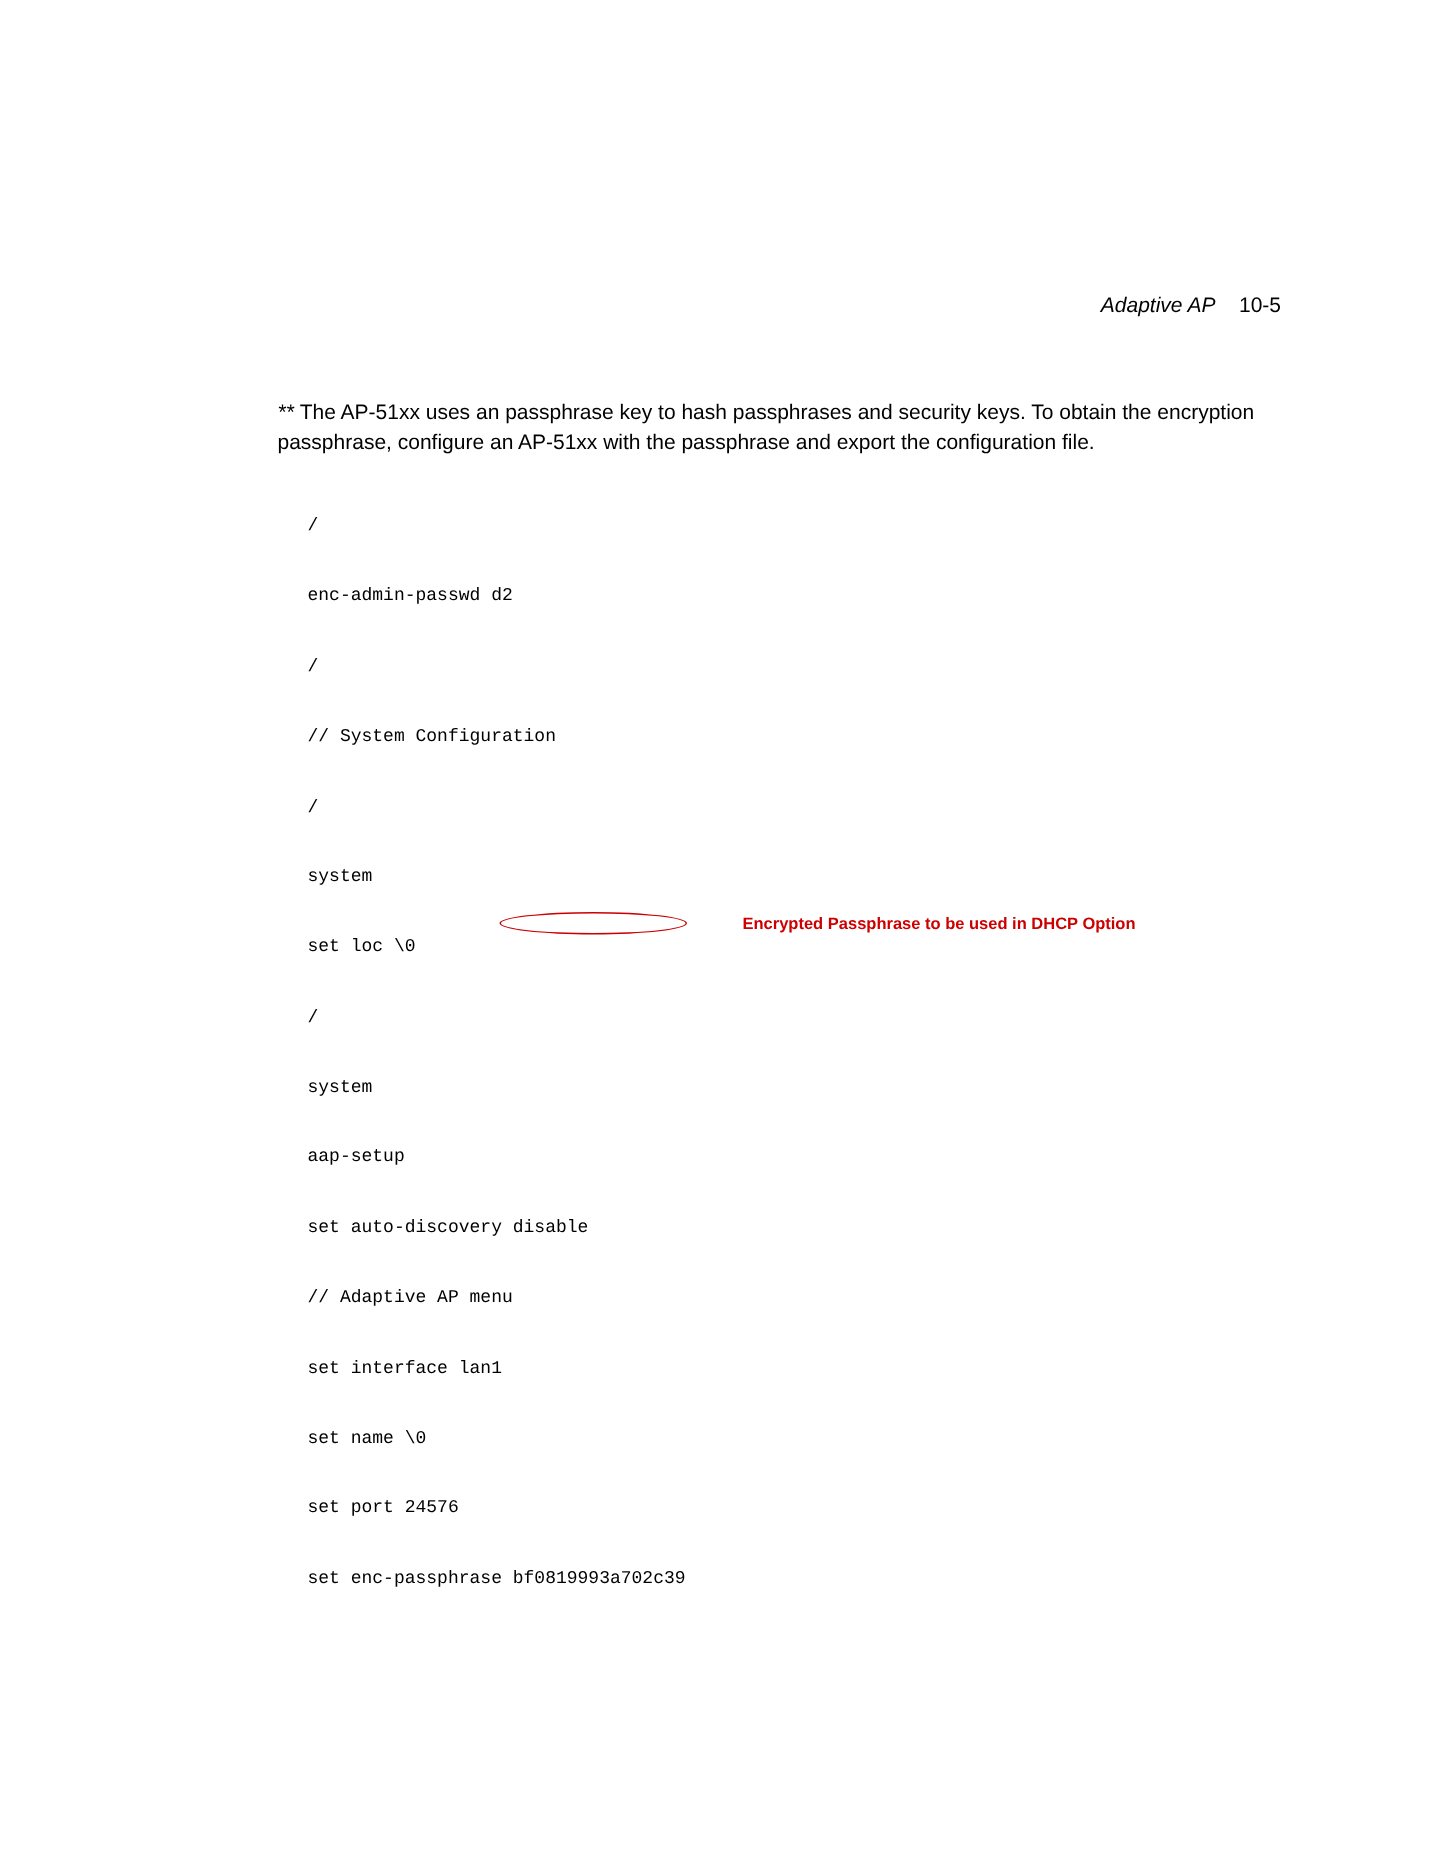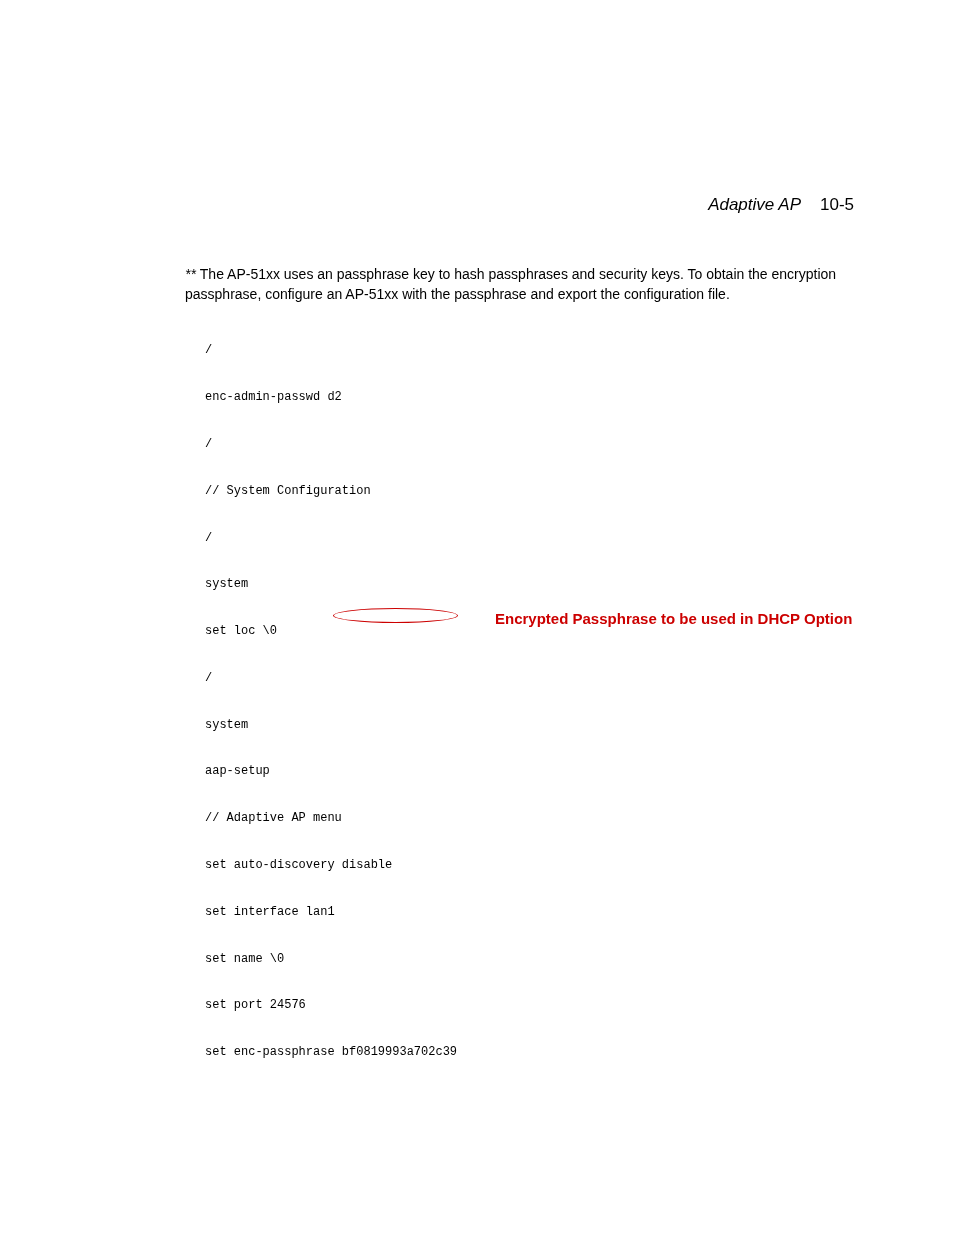--- a/index.html
+++ b/index.html
@@ -9,21 +9,21 @@
       background: #fff;
       font-family: Arial, Helvetica, sans-serif;
       color: #000;
       position: relative;
       padding: 195px 100px 50px 185px;
     }
     .header {
       position: absolute;
       top: 195px;
       right: 100px;
-      font-size: 17px;
+      font-size: 14px;
       text-align: right;
     }
     .header .italic { font-style: italic; }
     .content { margin-top: 70px; }
     .intro {
       font-size: 14px;
       line-height: 1.4;
       margin-bottom: 8px;
     }
     .intro .stars { font-style: italic; }
@@ -34,21 +34,21 @@
       line-height: 1.3;
       margin-left: 20px;
       margin-bottom: 18px;
       white-space: pre;
     }
     .callout {
       position: absolute;
       color: #c00;
       font-family: Arial, sans-serif;
       font-weight: bold;
-      font-size: 15px;
+      font-size: 11px;
       white-space: nowrap;
     }
     .ellipse {
       position: absolute;
       border: 1px solid #c00;
       border-radius: 50%;
     }
   </style>
 </head>
 <body>
@@ -69,22 +69,22 @@
     <div>/</div>
     <div>enc-admin-passwd d2</div>
     <div>/</div>
     <div>// System Configuration</div>
     <div>/</div>
     <div>system</div>
     <div>set loc \0</div>
     <div>/</div>
     <div>system</div>
     <div>aap-setup</div>
+    <div>set auto-discovery disable</div>
     <div>// Adaptive AP menu</div>
-    <div>set auto-discovery disable</div>
     <div>set interface lan1</div>
     <div>set name \0</div>
     <div>set port 24576</div>
     <div>set enc-passphrase bf0819993a702c39</div>
     
     
     
     
     
     

